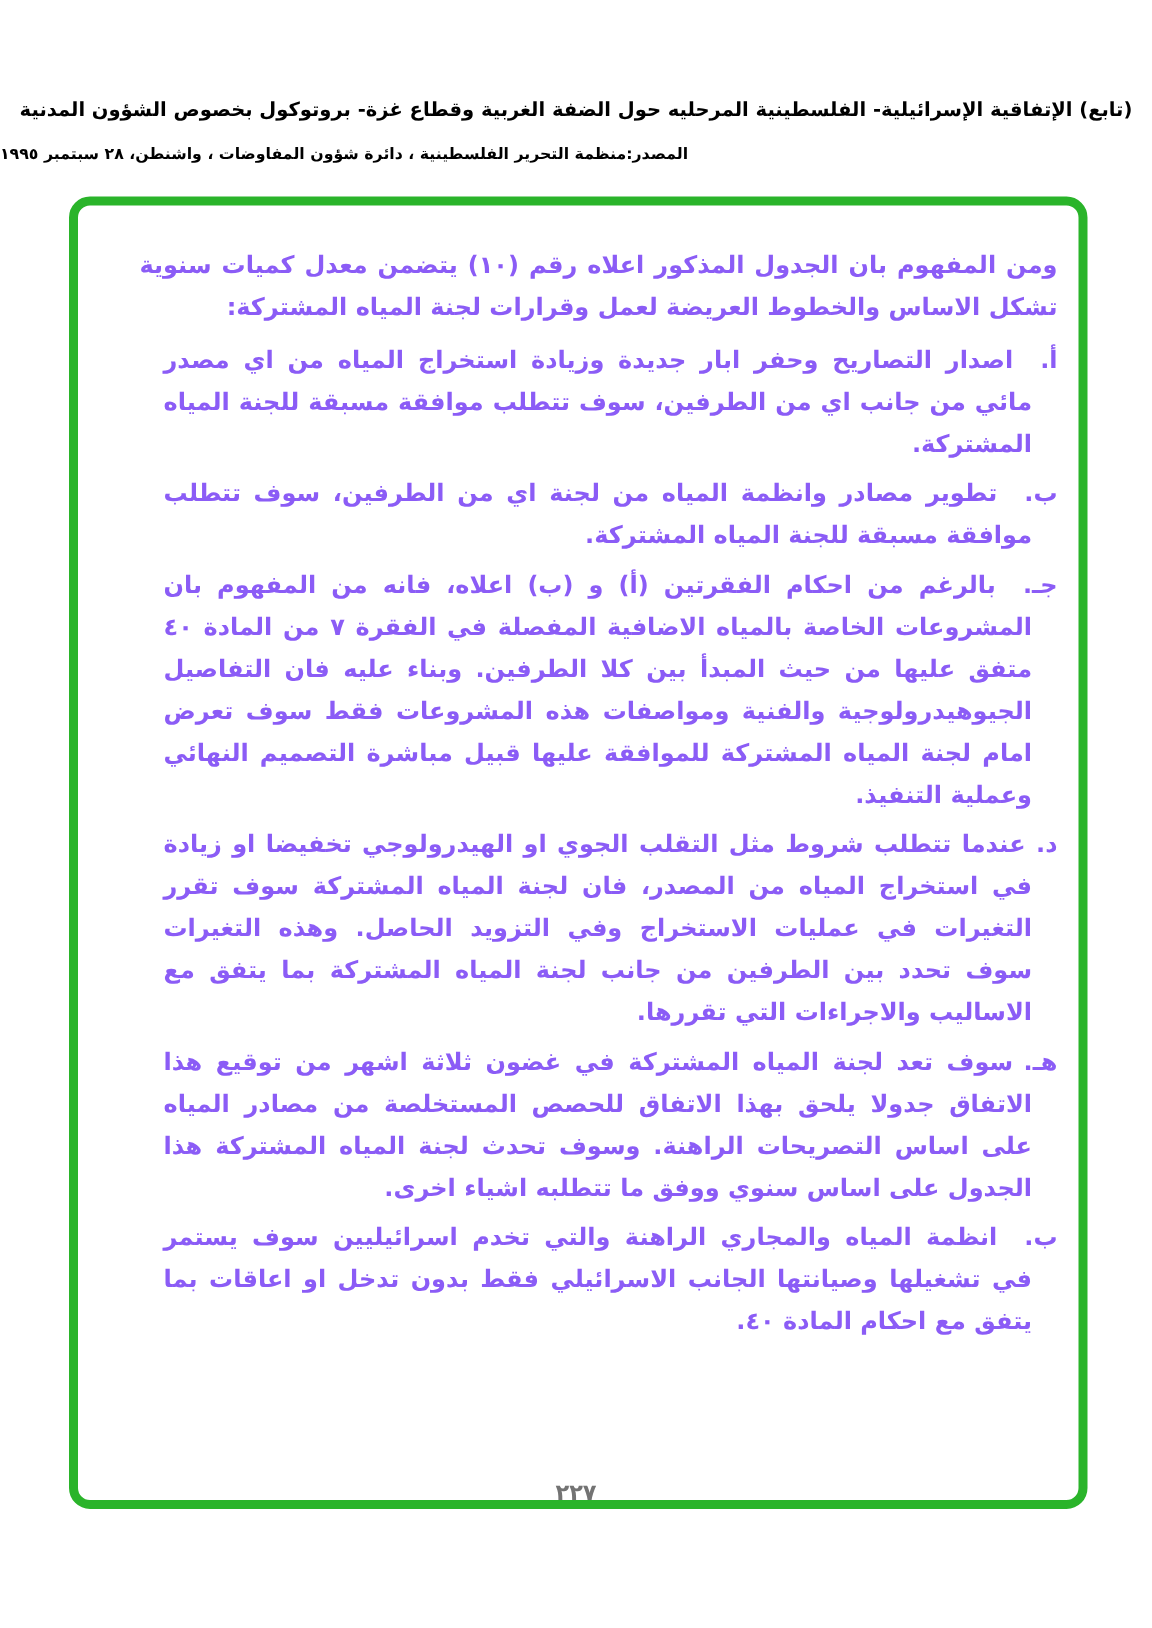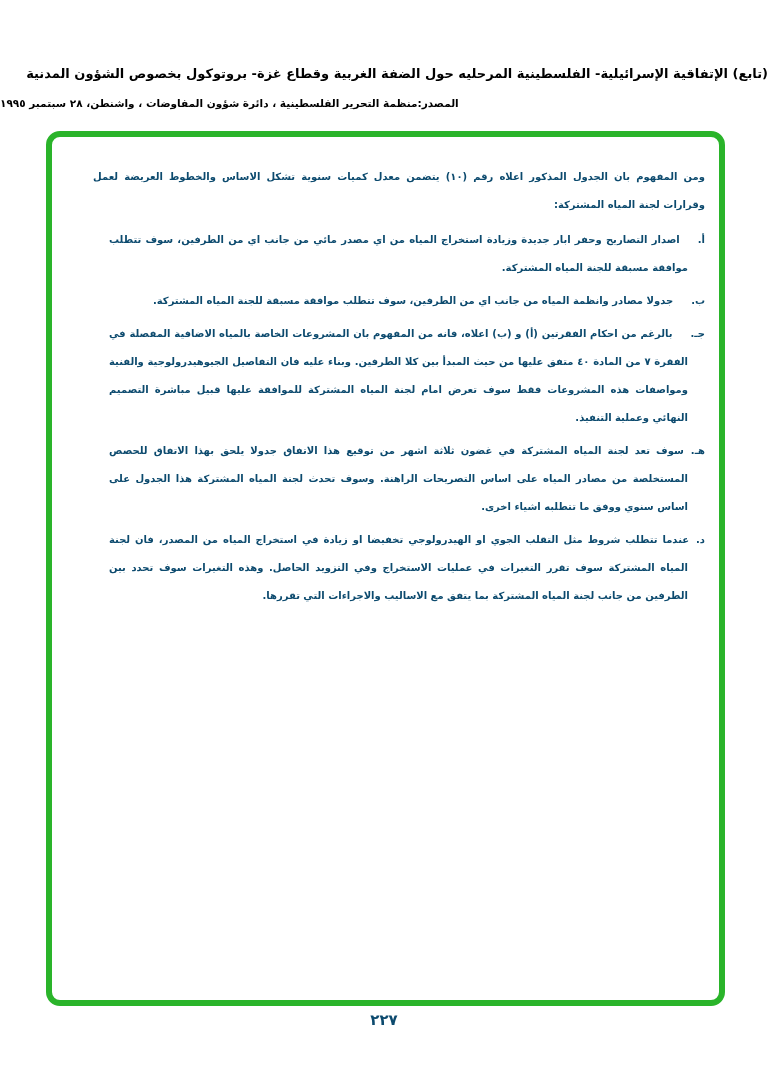--- a/index.html
+++ b/index.html
@@ -3,74 +3,75 @@
 <meta charset="utf-8">
 <style>
   html,body{margin:0;padding:0;}
   body{
     width:768px;height:1085px;position:relative;overflow:hidden;
     background:#ffffff;color:#161616;
     font-family:"DejaVu Sans",sans-serif;
   }
   .hdr-title{
     position:absolute;top:66px;left:0;right:0;
-    direction:rtl;white-space:nowrap;
+    text-align:center;direction:rtl;white-space:nowrap;
     font-size:13px;font-weight:bold;color:#000;
   }
   .hdr-source{
     position:absolute;top:97px;left:0;right:0;
     text-align:left;direction:rtl;white-space:nowrap;
     font-size:10.5px;font-weight:bold;color:#000;
   }
   .frame{
     position:absolute;left:46px;top:131px;width:679px;height:875px;
     box-sizing:border-box;
     border:6px solid #2ab42a;border-radius:14px;
     background:#fff;
   }
   .content{
     position:absolute;top:26px;right:14px;width:612px;
     direction:rtl;text-align:justify;
-    font-size:10px;line-height:28px;font-weight:bold;color:#0c4a6e;
+    font-size:16px;line-height:28px;font-weight:bold;color:#8b5cf6;
   }
   .intro{margin:0 0 7px 0;}
   .item{margin:0 0 5px 16px;padding-right:17px;text-indent:-17px;}
   .item.lettered .marker{margin-left:18px;}
   .item.inline .marker{margin-left:7px;}
   .pageno{
-    position:absolute;top:1011px;left:0;right:0;
-    text-align:center;font-size:15px;font-weight:bold;color:#0c4a6e;
+    position:absolute;top:986px;left:0;right:0;
+    text-align:center;font-size:15px;font-weight:bold;color:#737373;
     letter-spacing:2px;
   }
 </style>
 </head>
 <body>
 
 <div class="page">
 
   <div class="hdr-title">(تابع) الإتفاقية الإسرائيلية- الفلسطينية المرحليه حول الضفة الغربية وقطاع غزة- بروتوكول بخصوص الشؤون المدنية</div>
 
   <div class="hdr-source">المصدر:منظمة التحرير الفلسطينية ، دائرة شؤون المفاوضات ، واشنطن، ٢٨ سبتمبر ١٩٩٥</div>
 
   <div class="frame" style="border-color: rgb(42, 180, 42);">
     <div class="content">
       <p class="intro">ومن المفهوم  بان الجدول المذكور اعلاه رقم (١٠) يتضمن معدل كميات سنوية تشكل الاساس والخطوط العريضة لعمل وقرارات لجنة المياه المشتركة:</p>
       <div id="items">
   <p class="item lettered"><span class="marker">أ.</span><span class="body">اصدار التصاريح وحفر ابار جديدة وزيادة استخراج المياه من اي مصدر مائي من جانب اي من الطرفين، سوف تتطلب موافقة مسبقة للجنة المياه المشتركة.</span></p>
 
-  <p class="item lettered"><span class="marker">ب.</span><span class="body">جدولا مصادر وانظمة المياه من جانب اي من الطرفين، سوف تتطلب موافقة مسبقة للجنة المياه المشتركة.</span></p>
+  <p class="item lettered"><span class="marker">ب.</span><span class="body">تطوير مصادر وانظمة المياه من لجنة اي من الطرفين، سوف تتطلب موافقة مسبقة للجنة المياه المشتركة.</span></p>
 
   <p class="item lettered"><span class="marker">جـ.</span><span class="body">بالرغم من احكام الفقرتين (أ) و (ب) اعلاه، فانه من المفهوم بان المشروعات الخاصة بالمياه الاضافية المفصلة في الفقرة ٧ من المادة ٤٠ متفق عليها من حيث المبدأ بين كلا الطرفين. وبناء عليه فان التفاصيل الجيوهيدرولوجية والفنية ومواصفات هذه المشروعات فقط سوف تعرض امام لجنة المياه المشتركة للموافقة عليها قبيل مباشرة التصميم النهائي وعملية التنفيذ.</span></p>
 
+  <p class="item inline"><span class="marker">د.</span><span class="body">عندما تتطلب شروط مثل التقلب الجوي او الهيدرولوجي تخفيضا او زيادة في استخراج المياه من المصدر، فان لجنة المياه المشتركة سوف تقرر التغيرات في عمليات الاستخراج وفي التزويد الحاصل. وهذه التغيرات سوف تحدد بين الطرفين من جانب لجنة المياه المشتركة بما يتفق مع الاساليب والاجراءات التي تقررها.</span></p>
+
   <p class="item inline"><span class="marker">هـ.</span><span class="body">سوف تعد لجنة المياه المشتركة في غضون ثلاثة اشهر من توقيع هذا الاتفاق جدولا يلحق بهذا الاتفاق للحصص المستخلصة من مصادر المياه على اساس التصريحات الراهنة. وسوف تحدث لجنة المياه المشتركة هذا الجدول على اساس سنوي ووفق ما تتطلبه اشياء اخرى.</span></p>
-
-  <p class="item inline"><span class="marker">د.</span><span class="body">عندما تتطلب شروط مثل التقلب الجوي او الهيدرولوجي تخفيضا او زيادة في استخراج المياه من المصدر، فان لجنة المياه المشتركة سوف تقرر التغيرات في عمليات الاستخراج وفي التزويد الحاصل. وهذه التغيرات سوف تحدد بين الطرفين من جانب لجنة المياه المشتركة بما يتفق مع الاساليب والاجراءات التي تقررها.</span></p>
 
 
 
+  <p class="item lettered"><span class="marker">ب.</span><span class="body">انظمة المياه والمجاري الراهنة والتي تخدم اسرائيليين سوف يستمر في تشغيلها وصيانتها الجانب الاسرائيلي فقط بدون تدخل او اعاقات بما يتفق مع احكام المادة ٤٠.</span></p>
 
 </div>
     </div>
   </div>
 
   <div class="pageno">٢٢٧</div>
 
 </div>
 
 </body></html>

